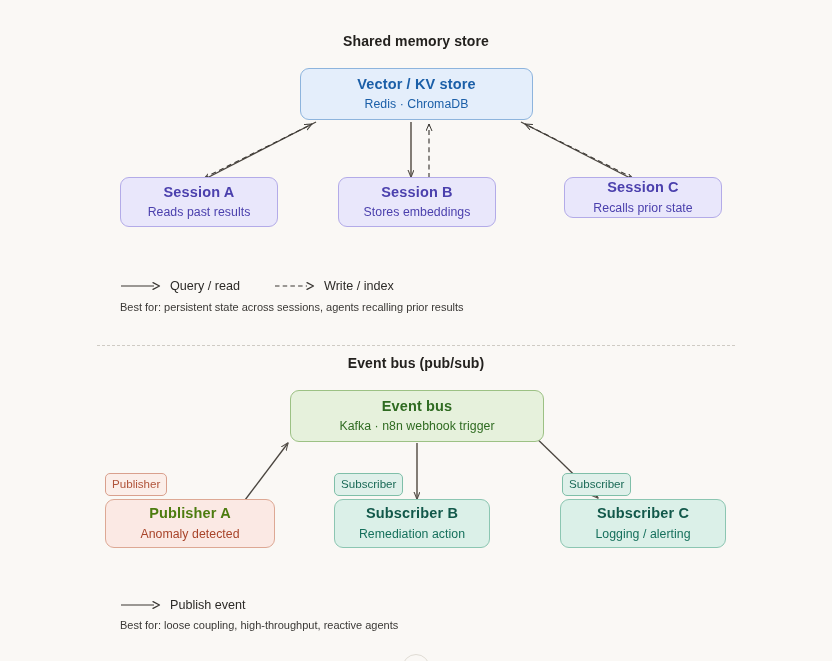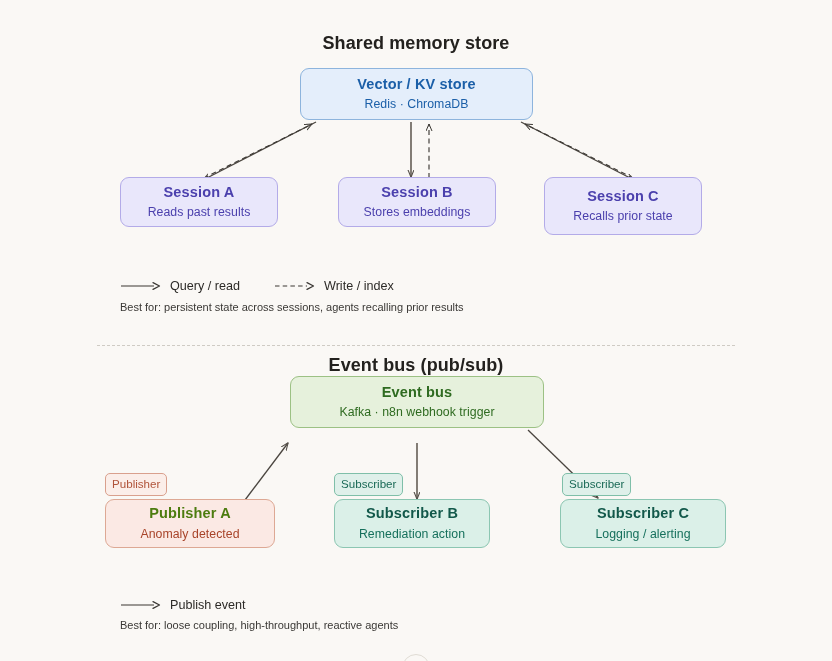--- a/index.html
+++ b/index.html
@@ -19,21 +19,21 @@
     position: absolute; left: 0; top: 0;
     width: 832px; height: 661px;
     pointer-events: none;
     overflow: visible;
   }
 
   .section-title {
     position: absolute;
     width: 832px;
     text-align: center;
-    font-size: 18px;
+    font-size: 14px;
     font-weight: 700;
     color: #23211e;
     letter-spacing: 0.1px;
   }
 
   .node {
     position: absolute;
     box-sizing: border-box;
     border-radius: 9px;
     border: 1px solid #000;
@@ -203,21 +203,21 @@
   <div class="node n-session" style="left:120px; top:177px; width:158px; height:50px;">
     <span class="t1">Session A</span>
     <span class="t2">Reads past results</span>
   </div>
 
   <div class="node n-session" style="left:338px; top:177px; width:158px; height:50px;">
     <span class="t1">Session B</span>
     <span class="t2">Stores embeddings</span>
   </div>
 
-  <div class="node n-session" style="left:544px; top:177px; width:158px; height:58px;text-align:center;">
+  <div class="node n-session" style="left:564px; top:177px; width:158px; height:41px;text-align:center;">
     <span class="t1">Session C</span>
     <span class="t2">Recalls prior state</span>
   </div>
 
   <div class="legend" style="left:120px; top:279px;">
     <span class="lg-item">
       <svg class="lg-arrow" width="42" height="10" viewBox="0 0 42 10">
         <path d="M1,5 L34,5" stroke="#3a3733" stroke-width="1.2" fill="none"></path>
         <path d="M33,1.6 L39.5,5 L33,8.4" stroke="#3a3733" stroke-width="1.2" fill="none" stroke-linecap="round" stroke-linejoin="round"></path>
       </svg>
@@ -232,21 +232,21 @@
       <span class="lg-label">Write / index</span>
     </span>
   </div>
 
   <div class="caption" style="left:120px; top:301px;">Best for: persistent state across sessions, agents recalling prior results</div>
 
   <div class="divider" style="left:97px; top:345px; width:638px;"></div>
 
   <div class="section-title" style="top:355px;">Event bus (pub/sub)</div>
 
-  <div class="node n-bus" style="left:290px; top:376px; width:254px; height:52px;">
+  <div class="node n-bus" style="left:290px; top:390px; width:254px; height:52px;">
     <span class="t1">Event bus</span>
     <span class="t2">Kafka · n8n webhook trigger</span>
   </div>
 
   <div class="tag tag-pub" style="left:105px; top:473px;">Publisher</div>
   <div class="node n-pub" style="left:105px; top:499px; width:170px; height:49px;">
     <span class="t1">Publisher A</span>
     <span class="t2">Anomaly detected</span>
   </div>
 

